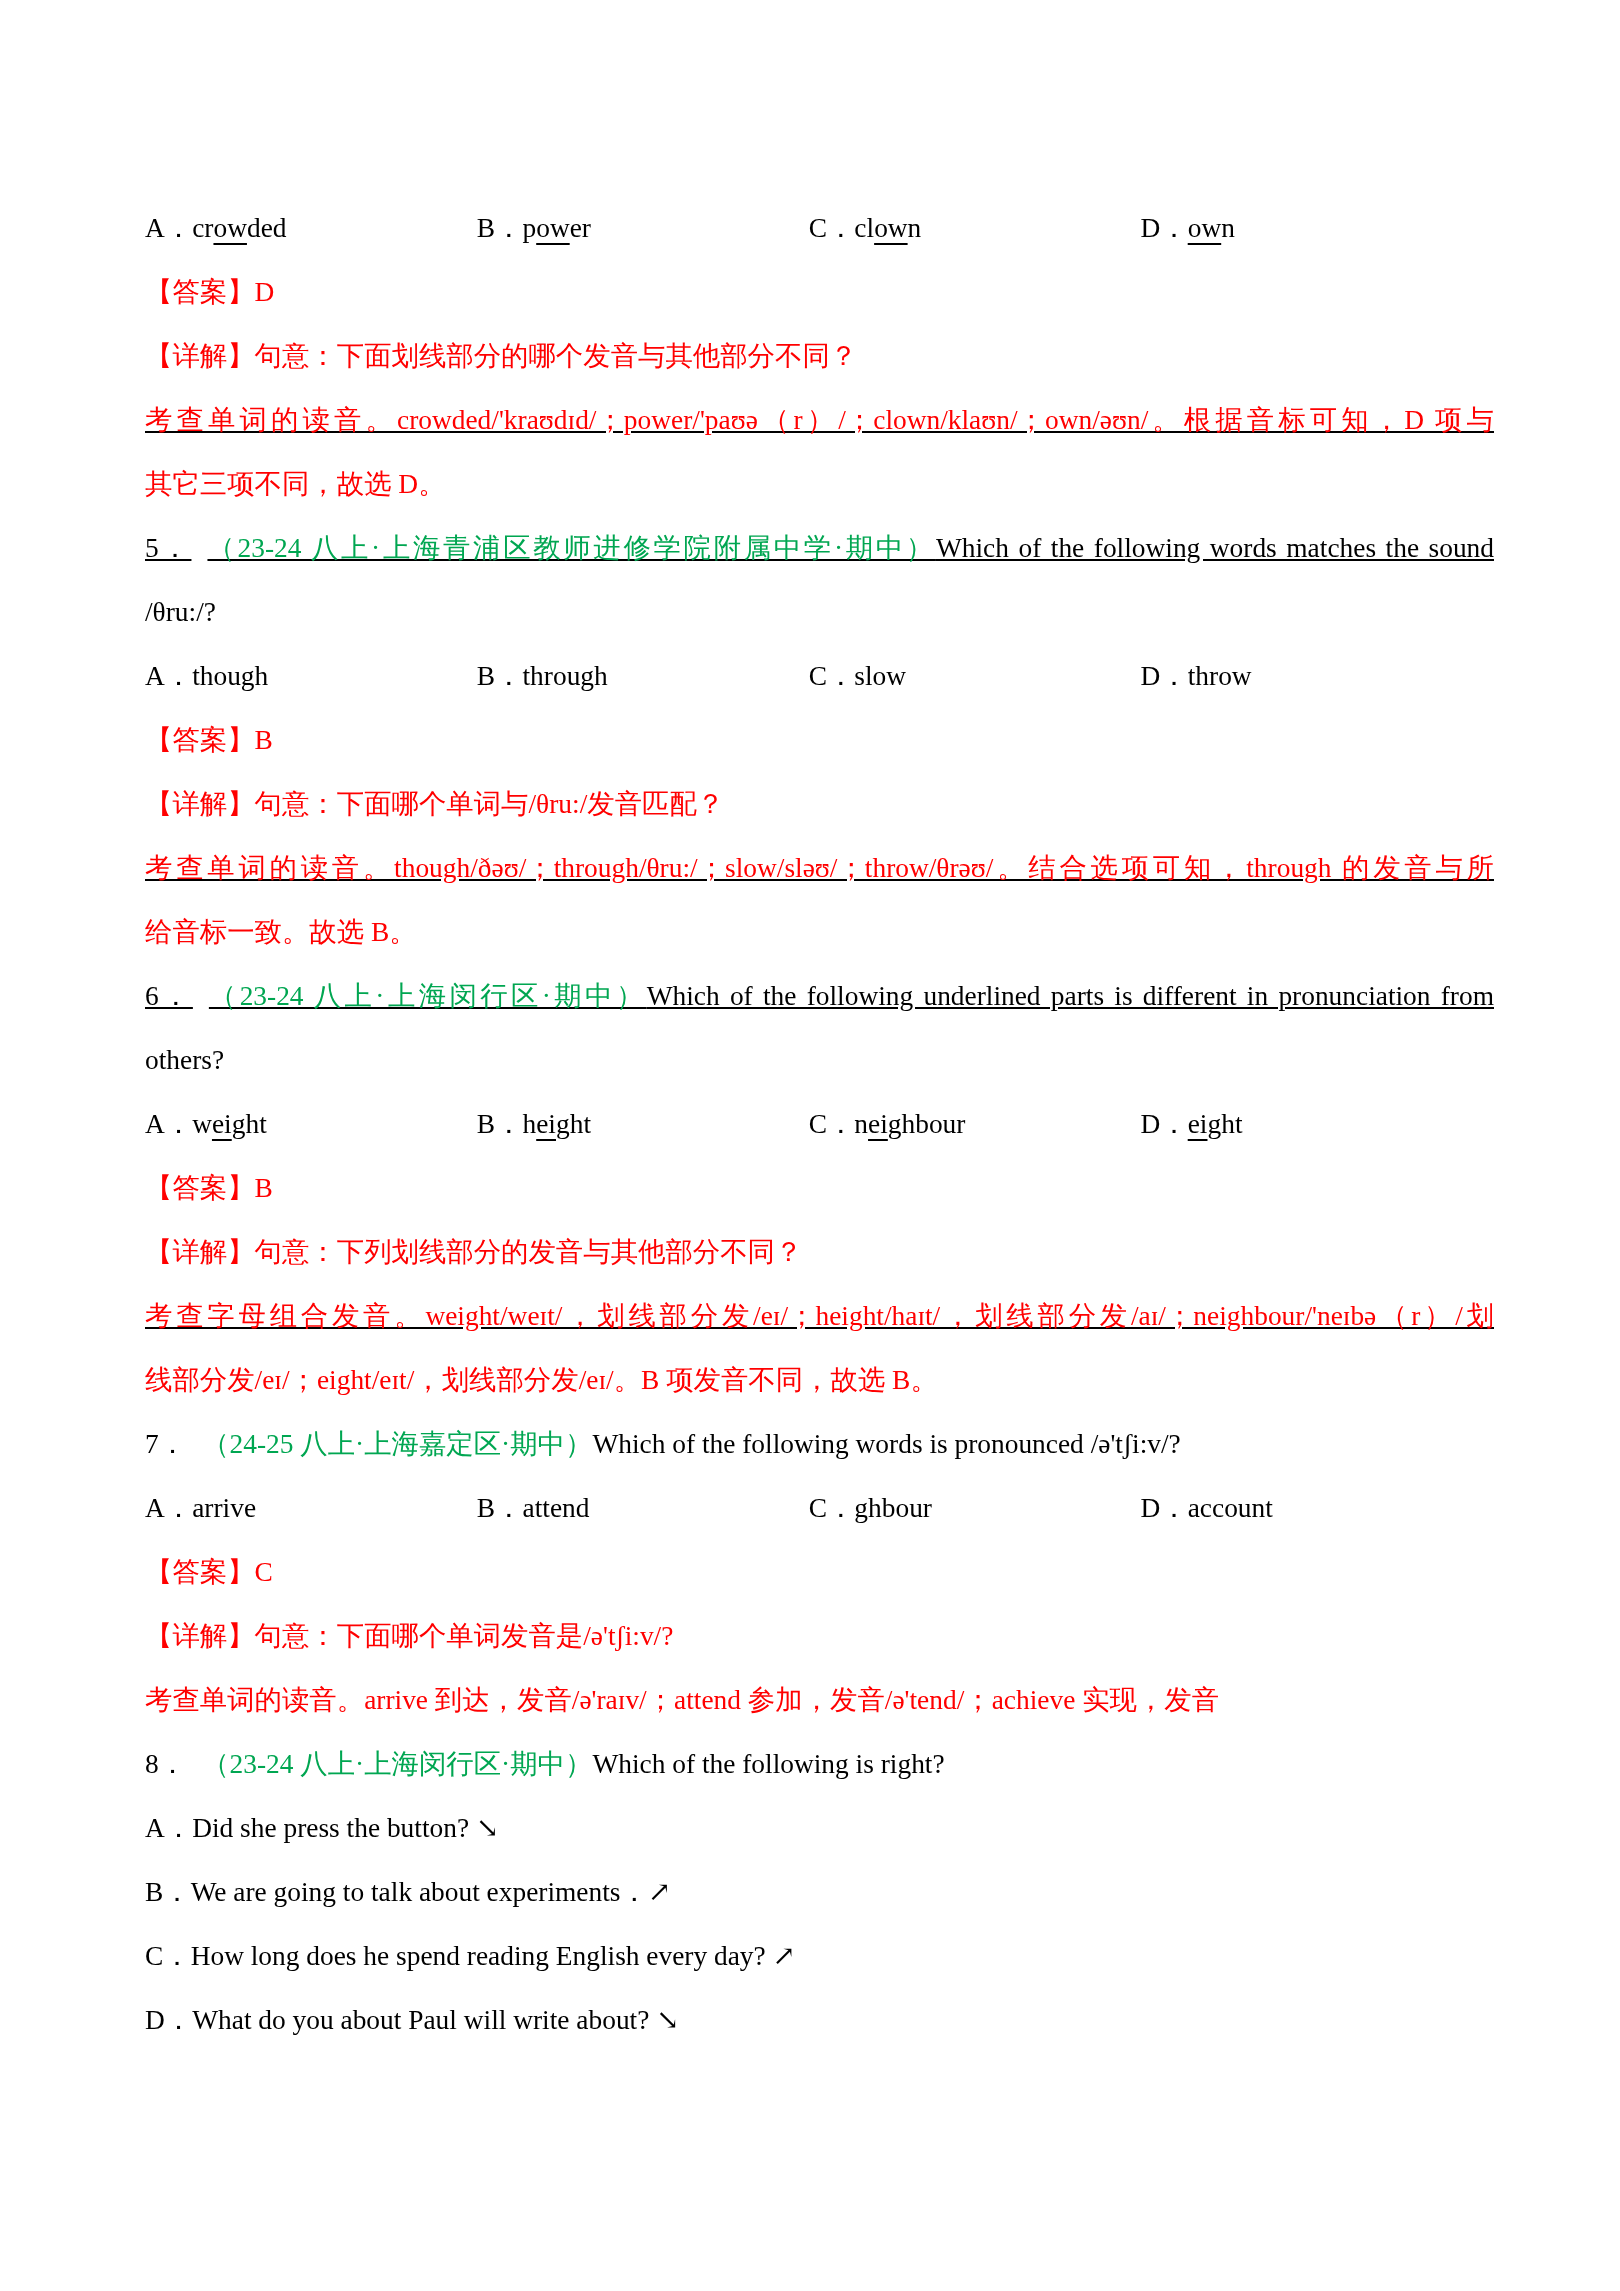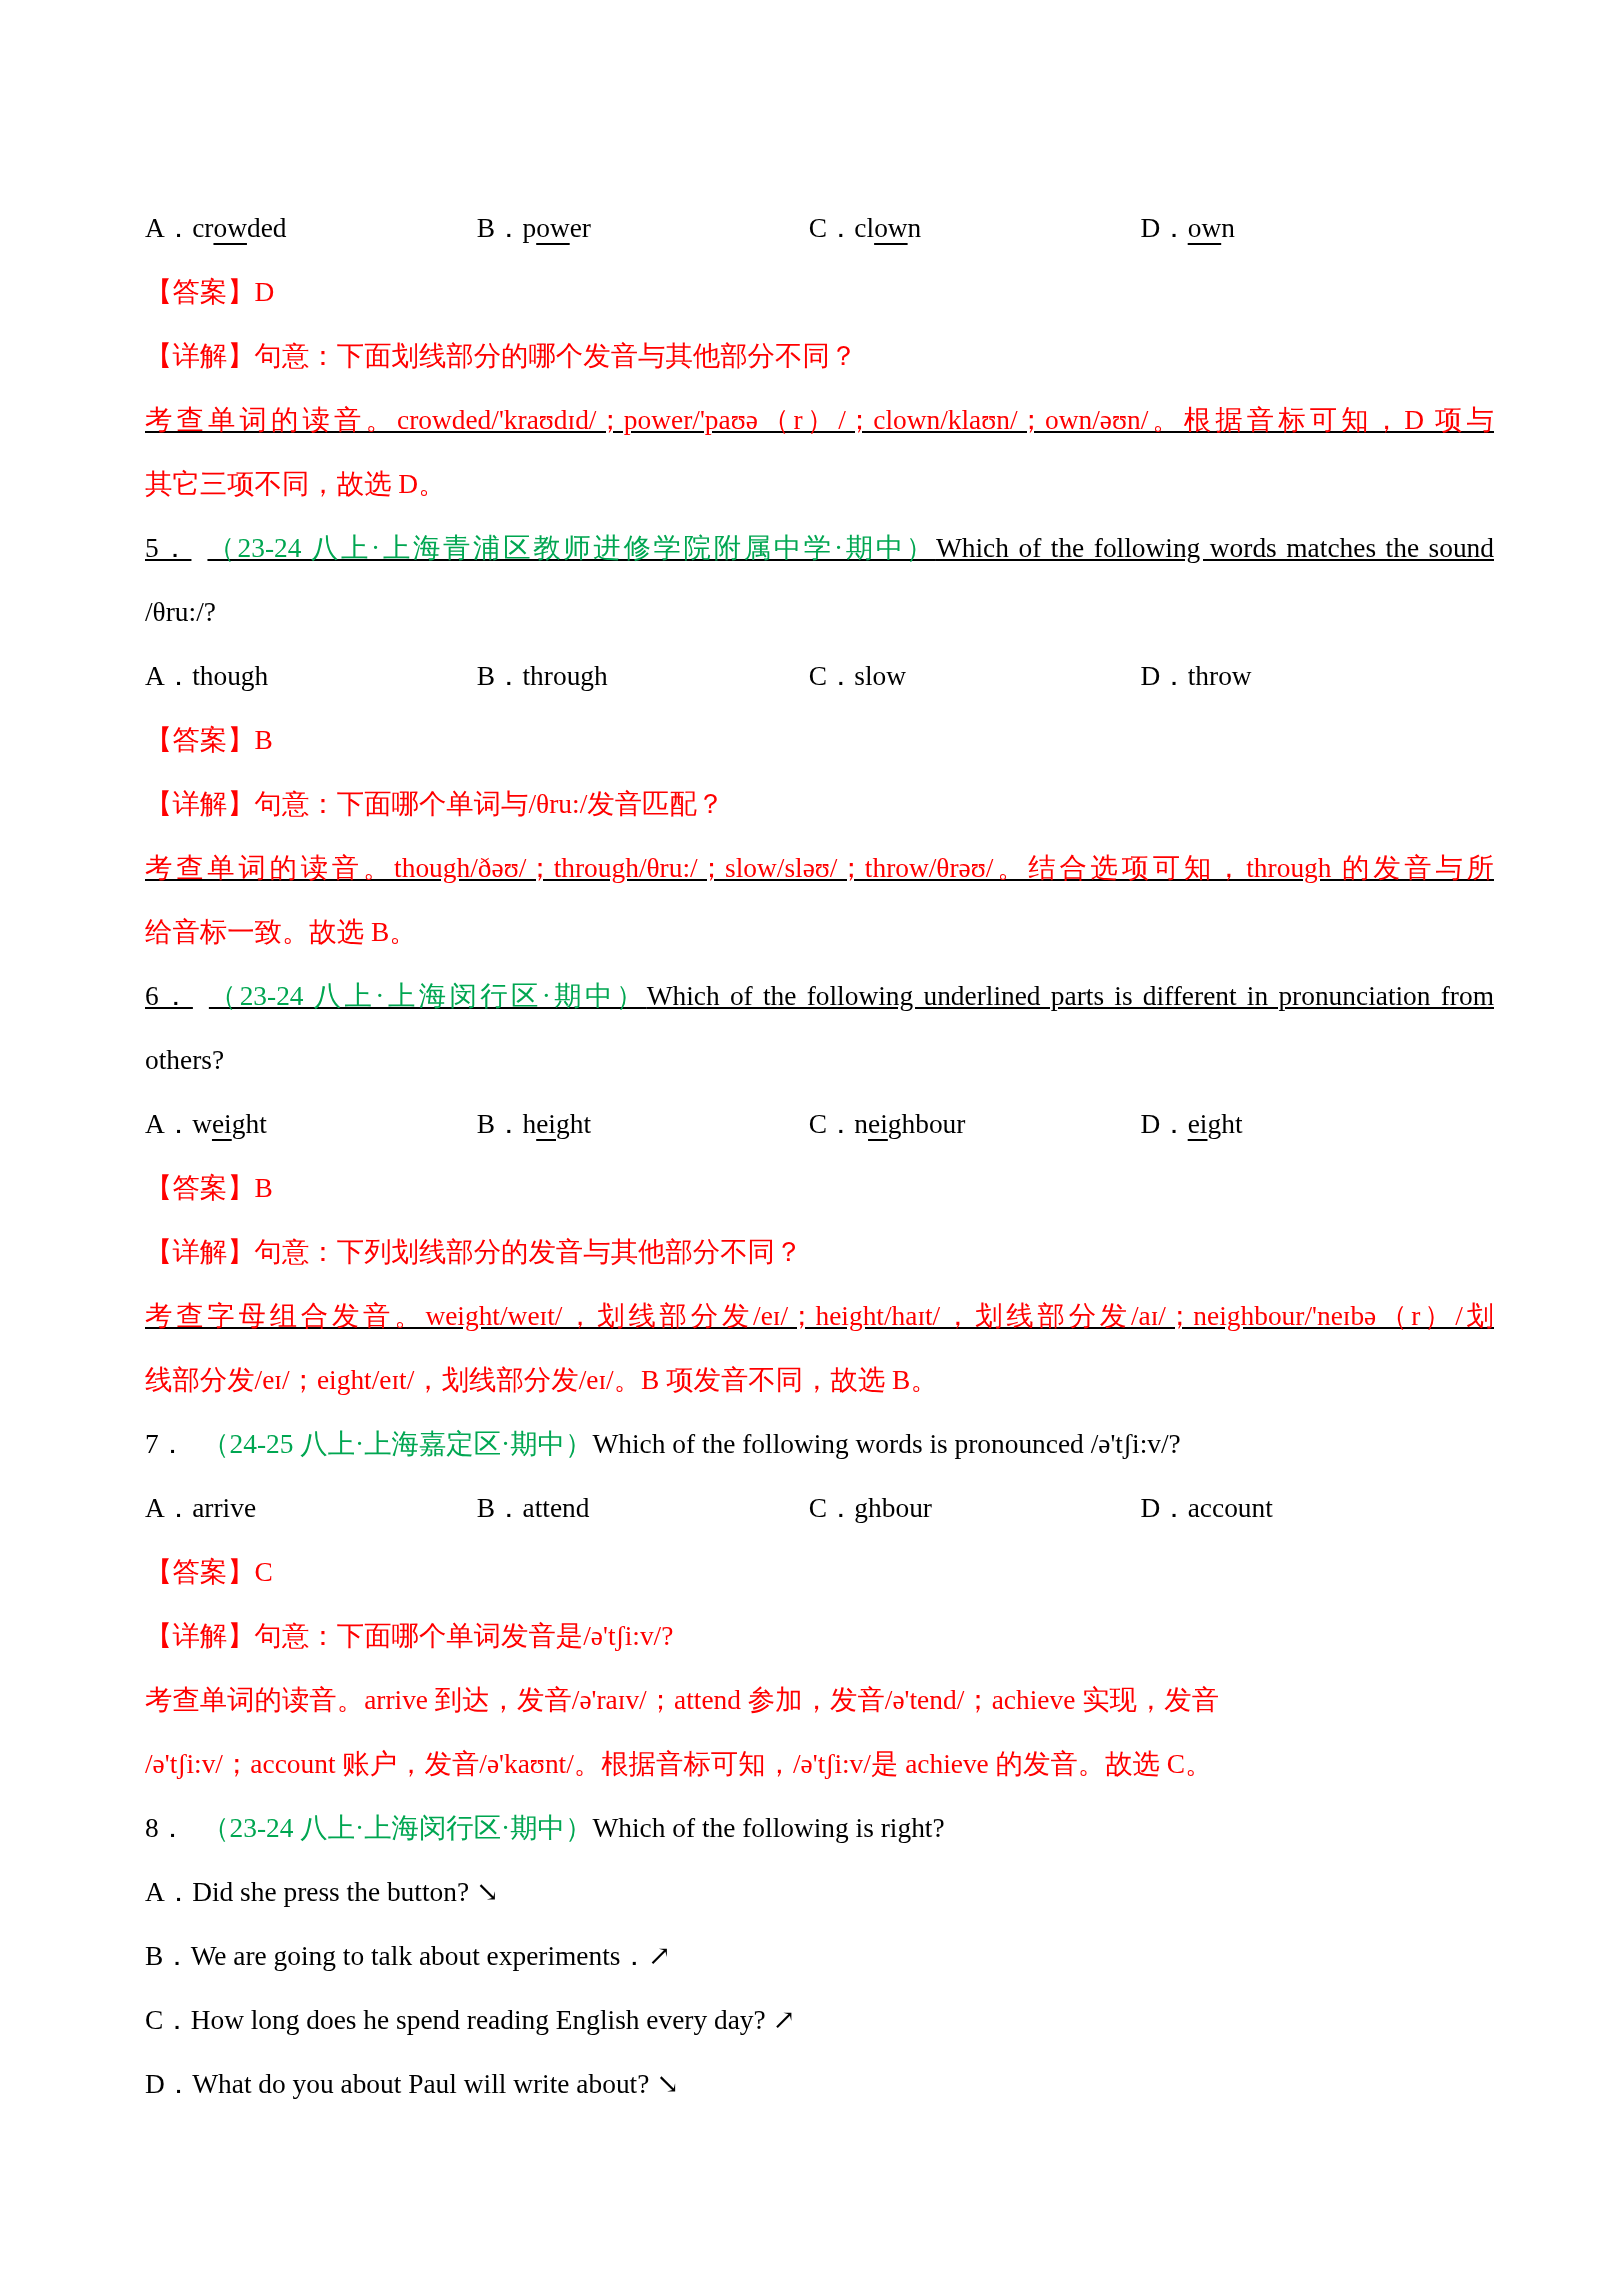--- a/index.html
+++ b/index.html
@@ -77,21 +77,20 @@
       <div class="line options"><span class="cell"><span class="seg">A．w</span><span class="seg u">ei</span><span class="seg">ght</span></span><span class="cell"><span class="seg">B．h</span><span class="seg u">ei</span><span class="seg">ght</span></span><span class="cell"><span class="seg">C．n</span><span class="seg u">ei</span><span class="seg">ghbour</span></span><span class="cell"><span class="seg">D．</span><span class="seg u">ei</span><span class="seg">ght</span></span></div>
       <div class="line"><span class="seg red">【答案】B</span></div>
       <div class="line"><span class="seg red">【详解】句意：下列划线部分的发音与其他部分不同？</span></div>
       <div class="line justify"><span class="seg red">考查字母组合发音。weight/weɪt/，划线部分发/eɪ/；height/haɪt/，划线部分发/aɪ/；neighbour/'neɪbə（r）/划</span></div>
       <div class="line"><span class="seg red">线部分发/eɪ/；eight/eɪt/，划线部分发/eɪ/。B 项发音不同，故选 B。</span></div>
       <div class="line"><span class="seg">7．</span><span class="seg green">（24-25 八上·上海嘉定区·期中）</span><span class="seg">Which of the following words is pronounced /ə'tʃi:v/?</span></div>
       <div class="line options"><span class="cell"><span class="seg">A．arrive</span></span><span class="cell"><span class="seg">B．attend</span></span><span class="cell"><span class="seg">C．ghbour</span></span><span class="cell"><span class="seg">D．account</span></span></div>
       <div class="line"><span class="seg red">【答案】C</span></div>
       <div class="line"><span class="seg red">【详解】句意：下面哪个单词发音是/ə'tʃi:v/?</span></div>
       <div class="line"><span class="seg red">考查单词的读音。arrive 到达，发音/ə'raɪv/；attend 参加，发音/ə'tend/；achieve 实现，发音</span></div>
-      <div class="line"><span class="seg red">/ə'tʃi:v/；account 账户，发音/ə'kaʊnt/。根据音标可知，/ə'tʃi:v/是 achieve 的发音。故选 C。</span></div>
       <div class="line"><span class="seg">8．</span><span class="seg green">（23-24 八上·上海闵行区·期中）</span><span class="seg">Which of the following is right?</span></div>
       <div class="line"><span class="seg">A．Did she press the button? </span><span class="seg">↘</span></div>
       <div class="line"><span class="seg">B．We are going to talk about experiments．</span><span class="seg">↗</span></div>
       <div class="line"><span class="seg">C．How long does he spend reading English every day? </span><span class="seg">↗</span></div>
       <div class="line"><span class="seg">D．What do you about Paul will write about? </span><span class="seg">↘</span></div>
     </div>
 </div>
 
 
 </body></html>

